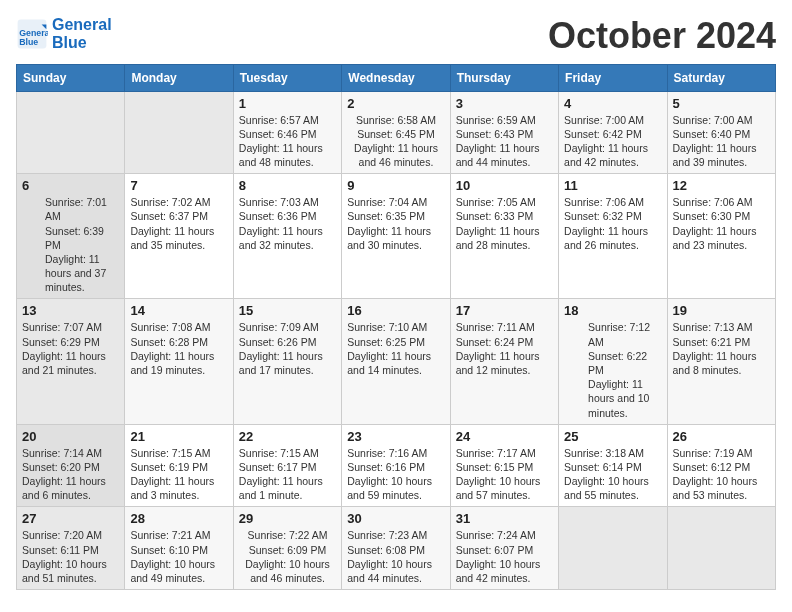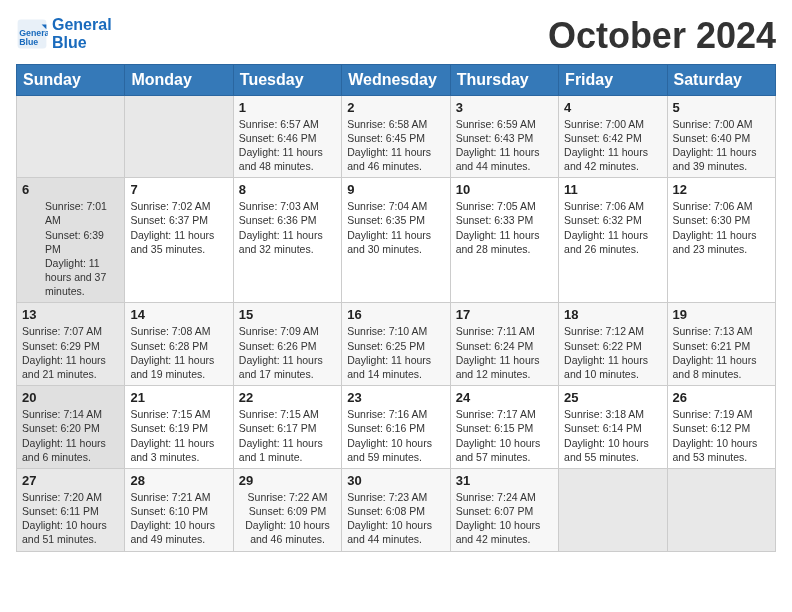--- a/index.html
+++ b/index.html
@@ -40,21 +40,21 @@
     table {
       width: 100%;
       border-collapse: collapse;
       font-size: 11px;
     }
     thead tr th {
       background: #3579b8;
       color: #fff;
       text-align: left;
       padding: 6px 6px;
-      font-size: 16px;
+      font-size: 12px;
       font-weight: bold;
       border: 1px solid #2a66a0;
     }
     tbody tr td {
       border: 1px solid #ccc;
       vertical-align: top;
       padding: 4px 5px;
       width: 108px;
       min-height: 70px;
       background: #fff;
@@ -117,21 +117,21 @@
         <td class="empty-cell"></td>
         <td class="empty-cell"></td>
         <td>
           <span class="day-num">1</span>
           <div class="day-info" style="white-space: pre-line;">Sunrise: 6:57 AM
 Sunset: 6:46 PM
 Daylight: 11 hours and 48 minutes.</div>
         </td>
         <td>
           <span class="day-num">2</span>
-          <div class="day-info" style="white-space: pre-line;">Sunrise: 6:58 AM
+          <div class="day-info" style="white-space: pre-line; text-align: center;">Sunrise: 6:58 AM
 Sunset: 6:45 PM
 Daylight: 11 hours and 46 minutes.</div>
         </td>
         <td>
           <span class="day-num">3</span>
           <div class="day-info" style="white-space: pre-line;">Sunrise: 6:59 AM
 Sunset: 6:43 PM
 Daylight: 11 hours and 44 minutes.</div>
         </td>
         <td>
@@ -217,21 +217,21 @@
 Daylight: 11 hours and 14 minutes.</div>
         </td>
         <td>
           <span class="day-num">17</span>
           <div class="day-info" style="white-space: pre-line;">Sunrise: 7:11 AM
 Sunset: 6:24 PM
 Daylight: 11 hours and 12 minutes.</div>
         </td>
         <td>
           <span class="day-num">18</span>
-          <div class="day-info" style="white-space: pre-line;">Sunrise: 7:12 AM
+          <div class="day-info" style="white-space: pre-line; margin-left: 24px;">Sunrise: 7:12 AM
 Sunset: 6:22 PM
 Daylight: 11 hours and 10 minutes.</div>
         </td>
         <td>
           <span class="day-num">19</span>
           <div class="day-info" style="white-space: pre-line;">Sunrise: 7:13 AM
 Sunset: 6:21 PM
 Daylight: 11 hours and 8 minutes.</div>
         </td>
       </tr>

